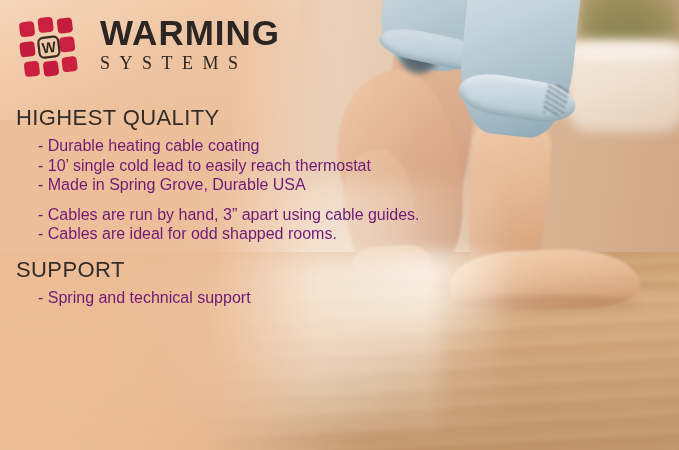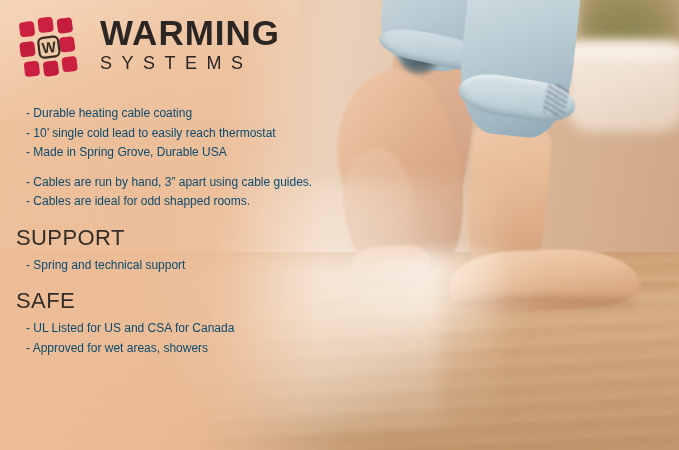--- a/index.html
+++ b/index.html
@@ -317,21 +317,21 @@
   .logo-word {
     font-family: "Liberation Sans", sans-serif;
     font-size: 35px;
     font-weight: bold;
     letter-spacing: 1.0px;
     color: #2b2623;
     line-height: 34px;
     white-space: nowrap;
   }
   .logo-sub {
-    font-family: Liberation Sans, sans-serif;
+    font-family: Liberation Serif, serif;
     font-size: 18px;
     font-weight: normal;
     letter-spacing: 9.5px;
     color: #2b2623;
     line-height: 24px;
     margin-top: 1px;
     white-space: nowrap;
   }
 
   
@@ -346,25 +346,25 @@
     font-size: 22px;
     font-weight: 300;
     color: #332d29;
     letter-spacing: 0.4px;
     line-height: 28px;
     margin: 0 0 4px 2px;
     white-space: nowrap;
   }
   .bullet {
     font-family: "Liberation Sans", sans-serif;
-    font-size: 12px;
+    font-size: 16px;
     font-weight: normal;
-    color: #0c4a6e;
+    color: #701a75;
     line-height: 19.5px;
-    margin-left: 12px;
+    margin-left: 24px;
     white-space: nowrap;
   }
   .sec-gap-1 { height: 8px; }
   .sec-gap-2 { height: 10px; }
   .sec-gap-3 { height: 10px; }
 </style>
 </head>
 <body>
 
 <div class="canvas">
@@ -422,20 +422,21 @@
     </div>
     <div class="logo-text">
       <div class="logo-word">WARMING</div>
       <div class="logo-sub">SYSTEMS</div>
     </div>
   </div>
 
   <div class="features">
 
     <div class="section">
+      <div class="sec-title">HIGHEST QUALITY</div>
       <div class="bullet">- Durable heating cable coating</div>
       <div class="bullet">- 10’ single cold lead to easily reach thermostat</div>
       <div class="bullet">- Made in Spring Grove, Durable  USA</div>
     </div>
 
     <div class="sec-gap-1"></div>
 
     <div class="section">
       <div class="bullet">- Cables are run by hand, 3” apart using cable guides.</div>
       <div class="bullet">- Cables are ideal for odd shapped rooms.</div>
@@ -443,20 +444,15 @@
 
     <div class="sec-gap-2"></div>
 
     <div class="section">
       <div class="sec-title">SUPPORT</div>
       <div class="bullet">- Spring and technical support</div>
     </div>
 
     <div class="sec-gap-3"></div>
 
-    <div class="section">
-      <div class="sec-title">SAFE</div>
-      <div class="bullet">- UL Listed for US and CSA for Canada</div>
-      <div class="bullet">- Approved for wet areas, showers</div>
-    </div>
 
   </div>
 </div>
 
 </body></html>

